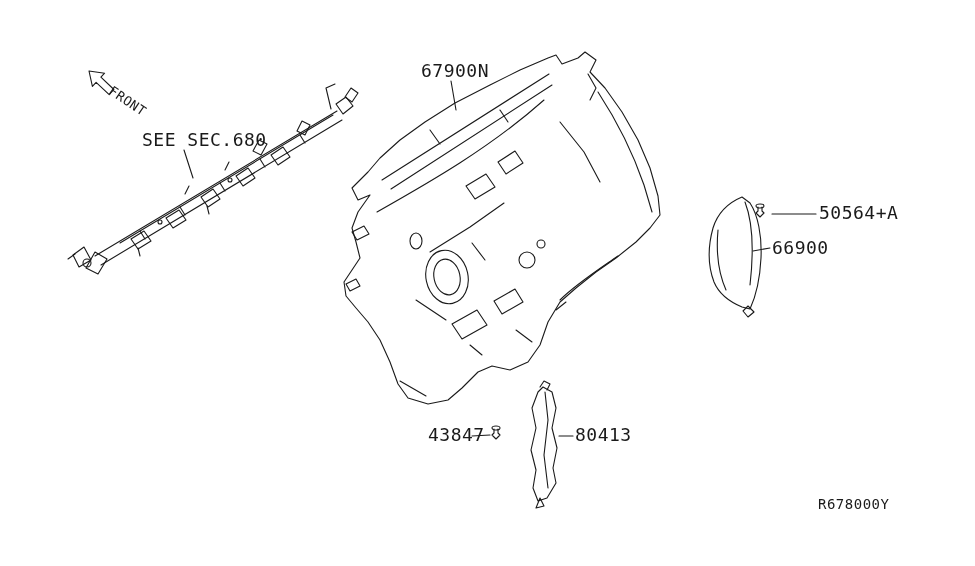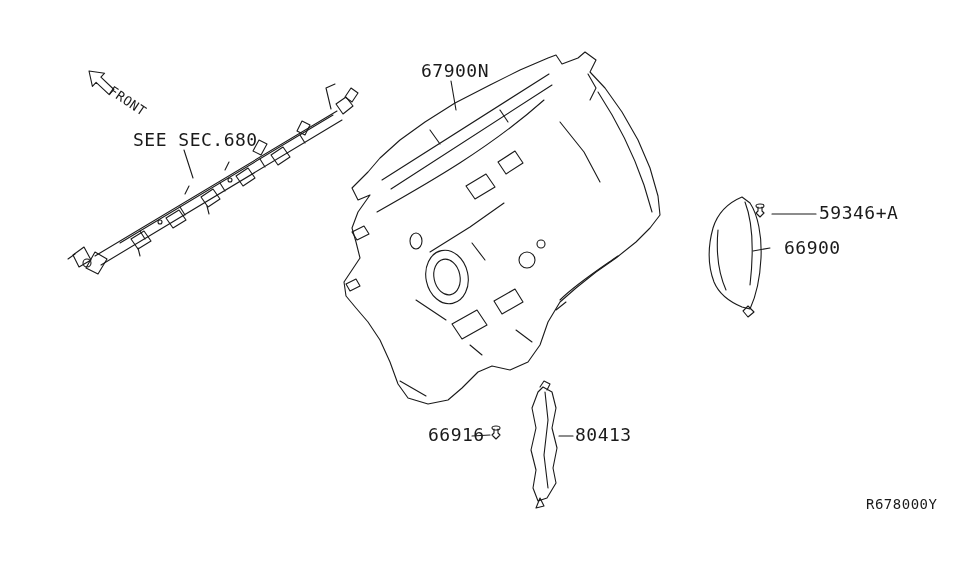--- a/index.html
+++ b/index.html
@@ -147,27 +147,27 @@
       <path d="M184,150 L193,178"></path>
       <path d="M816,214 L772,214"></path>
       <path d="M770,248 L753,251"></path>
       <path d="M472,436 L490,435"></path>
       <path d="M573,436 L559,436"></path>
     </g>
   </svg>
 
   <div class="lbl rot" style="left:114px;top:84px;">FRONT</div>
 
-  <div class="lbl" style="left:133px;top:133px;">SEE SEC.680</div>
+  <div class="lbl" style="left:142px;top:133px;">SEE SEC.680</div>
 
   <div class="lbl" style="left:421px;top:64px;">67900N</div>
 
-  <div class="lbl" style="left:819px;top:206px;">59346+A</div>
+  <div class="lbl" style="left:819px;top:206px;">50564+A</div>
 
-  <div class="lbl" style="left:772px;top:241px;margin-left:12px;">66900</div>
+  <div class="lbl" style="left:772px;top:241px;">66900</div>
 
-  <div class="lbl" style="left:428px;top:428px;">66916</div>
+  <div class="lbl" style="left:428px;top:428px;">43847</div>
 
   <div class="lbl" style="left:575px;top:428px;">80413</div>
 
-  <div class="lbl ref" style="left:866px;top:497px;">R678000Y</div>
+  <div class="lbl ref" style="left:818px;top:497px;">R678000Y</div>
 
 </div>
 
 </body></html>

